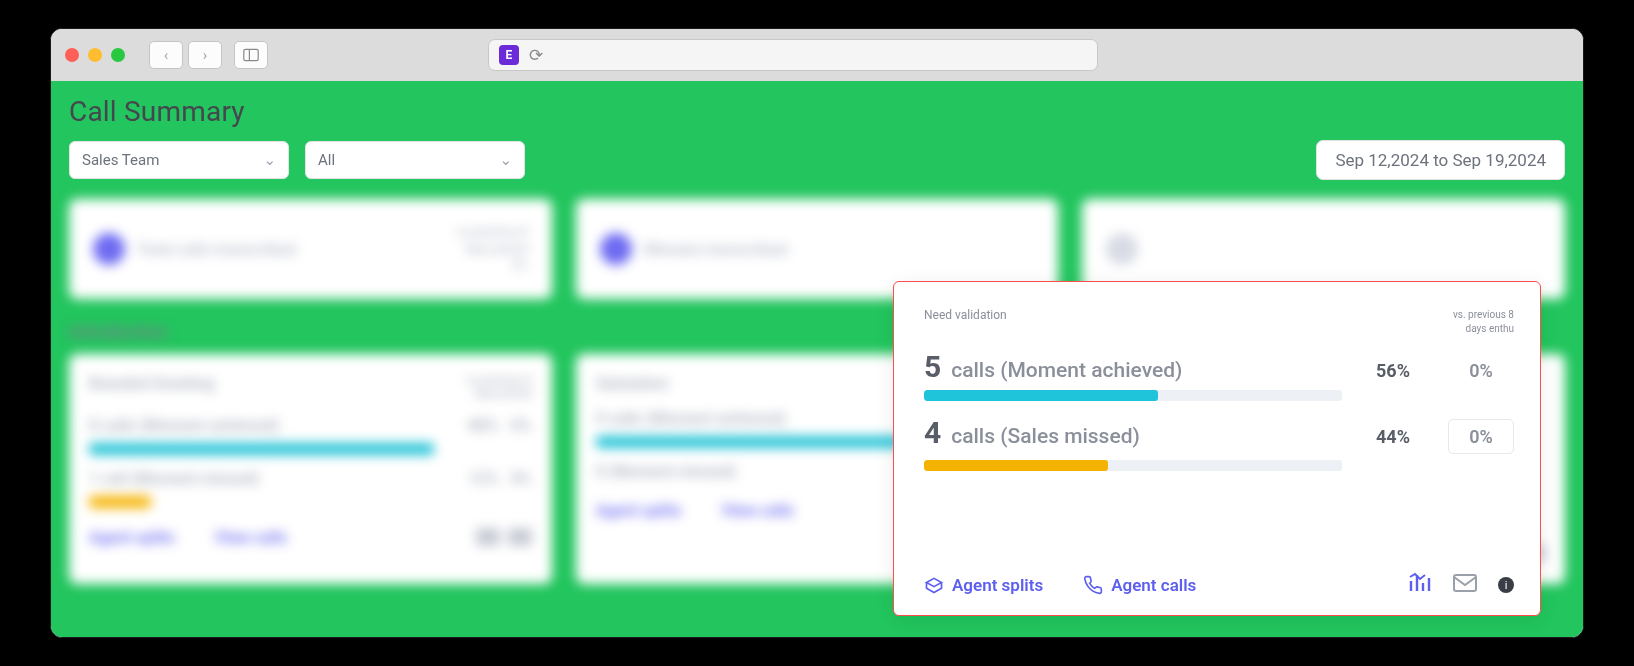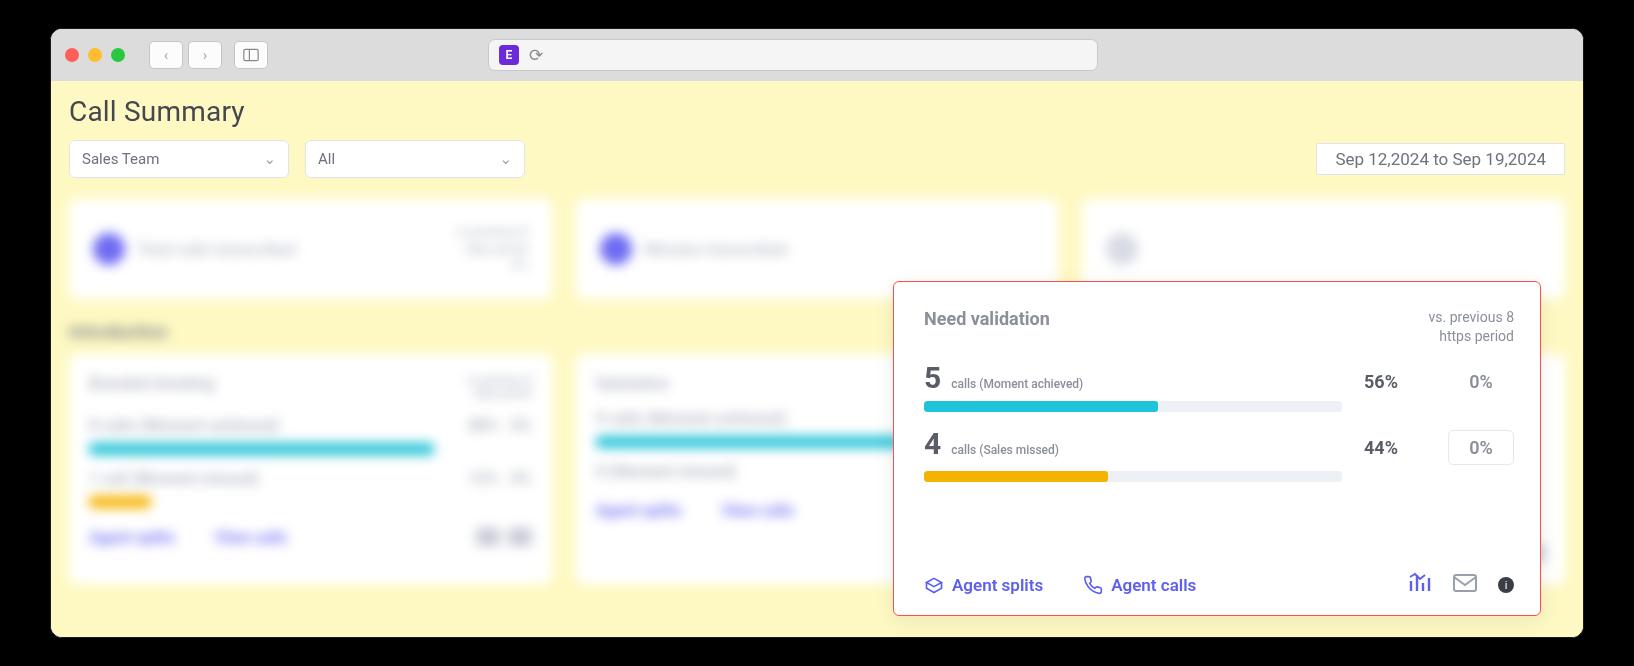--- a/index.html
+++ b/index.html
@@ -67,32 +67,32 @@
   .addr-favicon{
     width:20px;height:20px;background:#6c2bd9;color:#fff;
     font-weight:700;font-size:12px;border-radius:4px;
     display:flex;align-items:center;justify-content:center;
     margin-right:10px;
   }
   .addr-url{flex:1}
   .addr-reload{color:#8a8a8a;font-size:17px}
 
   
-  .app { flex:1; position:relative; background:#fef9c3; padding:14px 18px 0; overflow:hidden; }
+  .app { flex:1; position:relative; background:#22c55e; padding:14px 18px 0; overflow:hidden; }
   .page-title { font-size:28px; font-weight:400; color:#44474d; letter-spacing:.2px; }
   .toolbar { display:flex; align-items:center; margin-top:12px; gap:16px; }
   .select {
     width:220px; height:38px; background:#fff; border:1px solid #e1e3e9;
     border-radius:6px; display:flex; align-items:center; justify-content:space-between;
     padding:0 12px; color:#6d727c; font-size:15px;
   }
   .select .chev{color:#9aa0ab}
   .date-range{
-    margin-left:auto; height:32px; background:#fff; border:1px solid #e1e3e9;
-    border-radius:1px; display:flex; align-items:center; padding:0 18px;
+    margin-left:auto; height:40px; background:#fff; border:1px solid #e1e3e9;
+    border-radius:7px; display:flex; align-items:center; padding:0 18px;
     color:#6d727c; font-size:17px;
   }
 
   
   .blur-layer{ position:absolute; inset:118px 18px 0 18px; filter:blur(6px); pointer-events:none;}
   .row1{display:flex;gap:24px}
   .bcard{background:#fff;border-radius:8px;flex:1;height:100px;padding:24px;display:flex;align-items:center;gap:12px;color:#bcc0cc;font-weight:600}
   .bdot{width:32px;height:32px;border-radius:50%;background:#6e6bf2}
   .bright{margin-left:auto;text-align:right;font-size:12px;line-height:1.4}
   .section-label{color:#7a7f8b;font-weight:600;font-size:18px;margin:22px 0 12px}
@@ -112,27 +112,27 @@
     width:648px; height:335px;
     background:#fff;
     border:1px solid #ff4d4d;
     border-radius:6px;
     box-shadow:0 4px 20px rgba(0,0,0,.08);
     padding:26px 26px 16px 30px;
     display:flex; flex-direction:column;
     gap:14px;
   }
   .fc-head{display:flex;justify-content:space-between;align-items:flex-start}
-  .fc-title{color:#8a8f9a;font-weight:700;font-size:18px}
-  .fc-prev{color:#8a8f9a;font-size:14px;text-align:right;line-height:1.35}
+  .fc-title{color:#8a8f9a;font-weight:400;font-size:12px}
+  .fc-prev{color:#8a8f9a;font-size:10px;text-align:right;line-height:1.35}
   .metric{display:flex;flex-direction:column;gap:6px}
   .metric-row{display:flex;align-items:baseline;gap:10px}
   .mnum{font-size:30px;font-weight:700;color:#595d67}
-  .mlab{font-size:12px;color:#8a8f9a;font-weight:500}
-  .mpct{margin-left:auto;margin-right:40px;font-size:18px;font-weight:700;color:#595d67}
+  .mlab{font-size:21px;color:#8a8f9a;font-weight:500}
+  .mpct{margin-left:auto;margin-right:28px;font-size:18px;font-weight:700;color:#595d67}
   .mprev{width:66px;text-align:center;font-size:18px;font-weight:600;color:#8a8f9a}
   .mprev.box{border:1px solid #e6e8ee;border-radius:5px;padding:6px 0}
   .bar{height:11px;width:418px;background:#edf0f4;border-radius:3px;overflow:hidden}
   .bar .fill{height:100%;border-radius:3px}
   .fill.teal{background:#1fc4da}
   .fill.amber{background:#f5b301}
   .fc-actions{
     margin-top:auto;
     display:flex;gap:40px;
     padding-top:10px;
@@ -249,21 +249,21 @@
             </div>
         </div>
       </div>
     </div>
 
     <div class="focus-card">
       <div class="fc-head">
         <div class="fc-title">Need validation</div>
         <div class="fc-prev">
           <div>vs. previous 8</div>
-          <div>https period</div>
+          <div>days enthu</div>
         </div>
       </div>
 
       <div class="metric">
         <div class="metric-row">
           <span class="mnum">5</span>
           <span class="mlab">calls (Moment achieved)</span>
           <span class="mpct">56%</span>
           <span class="mprev">0%</span>
         </div>

